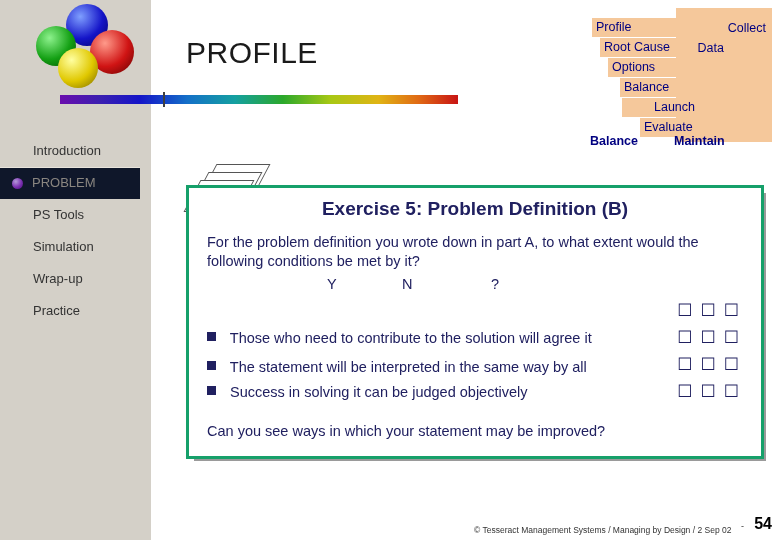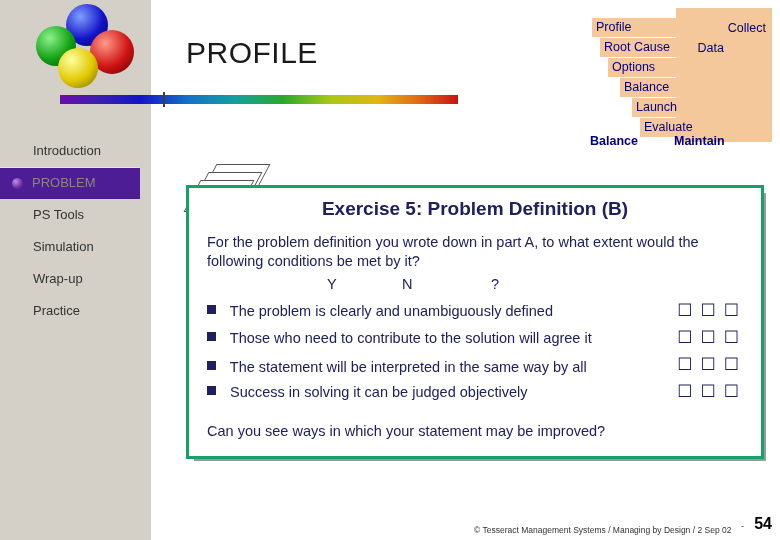--- a/index.html
+++ b/index.html
@@ -12,21 +12,21 @@
   #sidebar{
     position:absolute;left:0;top:0;width:151px;height:540px;
     background:#d4d0c8;
   }
   #sidebar-nav{position:absolute;left:0;top:135px;width:140px;}
   .nav-item{
     height:32px;line-height:32px;padding-left:33px;font-size:13px;color:#333333;
     position:relative;white-space:nowrap;
   }
   .nav-item.active{
-    background:#4c1d95;color:#8a8680;
+    background:#0f172a;color:#8a8680;
     box-shadow:inset 0 1px 0 #e8e4dc;
     padding-left:32px;
   }
   .nav-bullet{
     position:absolute;left:12px;top:11px;width:11px;height:11px;border-radius:50%;
     background:radial-gradient(circle at 35% 32%, #b49ad8 0%, #7a2fb0 55%, #4a0f78 100%);
     display:none;
   }
   .nav-item.active .nav-bullet{display:block;}
   #sidebar-footer{
@@ -174,21 +174,21 @@
     <span class="ftext" style="padding-left:4px;">Root Cause</span>
   </div>
   <div class="fr" style="left:30px;top:50px;">
     <div class="chev" style="left:0;top:0;width:76px;"></div>
     <span class="ftext" style="padding-left:4px;">Options</span>
   </div>
   <div class="fr" style="left:42px;top:70px;">
     <div class="chev" style="left:0;top:0;width:68px;"></div>
     <span class="ftext" style="padding-left:4px;">Balance</span>
   </div>
-  <div class="fr" style="left:54px;top:90px;">
+  <div class="fr" style="left:44px;top:90px;padding-left:28px;">
     <div class="chev" style="left:0;top:0;width:62px;"></div>
     <span class="ftext" style="padding-left:4px;">Launch</span>
   </div>
   <div class="fr" style="left:62px;top:110px;">
     <div class="chev" style="left:0;top:0;width:66px;"></div>
     <span class="ftext" style="padding-left:4px;">Evaluate</span>
   </div>
   <div class="fr" style="left:12px;top:124px;">
     <span class="ftext cap" style="font-weight:bold;">Balance</span>
   </div>
@@ -222,24 +222,20 @@
 <div id="card">
   <div id="card-title">Exercise 5: Problem Definition (B)</div>
   <div id="card-body">For the problem definition you wrote down in part A, to what extent would the following conditions be met by it?</div>
 
   <div id="yn-row">
     <span id="y-lab">Y</span>
     <span id="n-lab">N</span>
     <span id="q-lab">?</span>
   </div>
 
-  <div class="q-row" style="top:115px;">
-    <span class="q-bullet"></span>
-    <span>The problem is clearly and unambiguously defined</span>
-  </div>
   <div class="boxes" style="top:112px;">☐☐☐</div>
 
   <div class="q-row" style="top:142px;">
     <span class="q-bullet"></span>
     <span>Those who need to contribute to the solution will agree it</span>
   </div>
   <div class="boxes" style="top:139px;">☐☐☐</div>
 
   <div class="q-row" style="top:171px;">
     <span class="q-bullet"></span>

